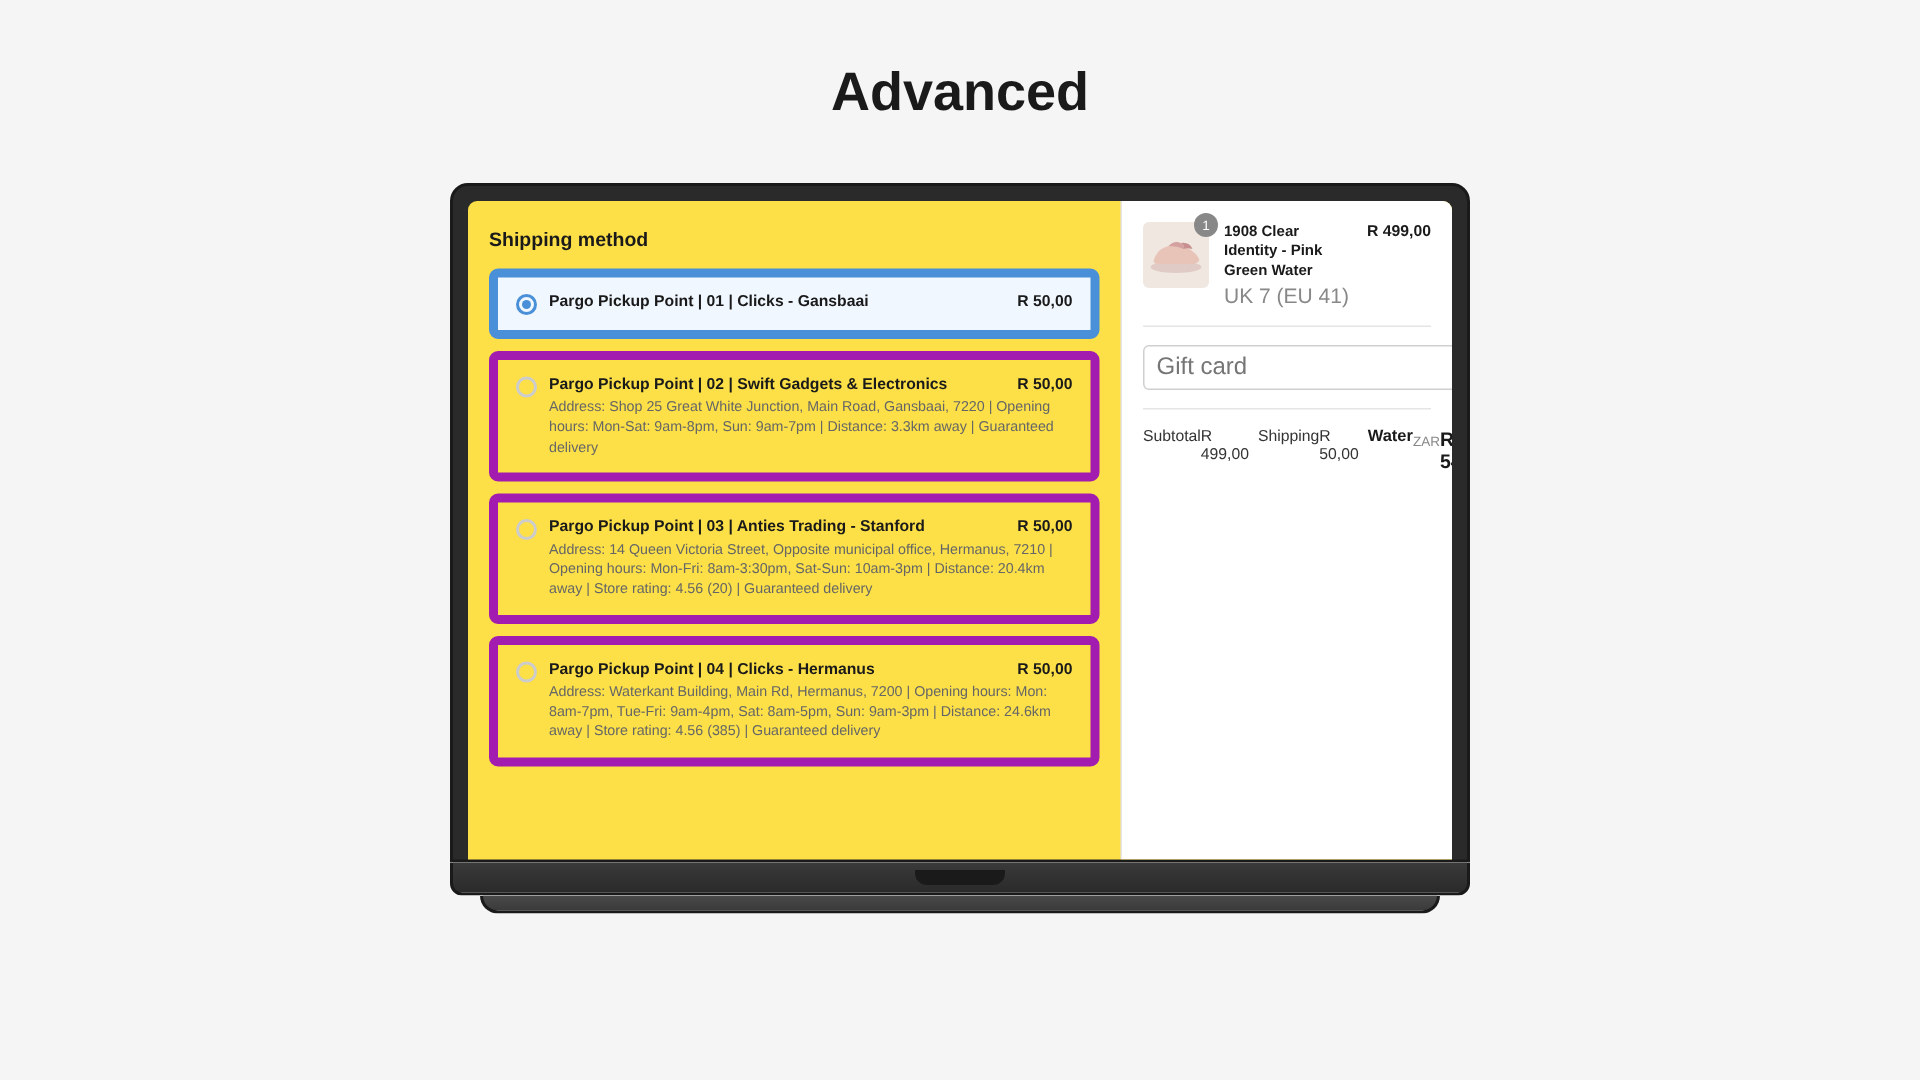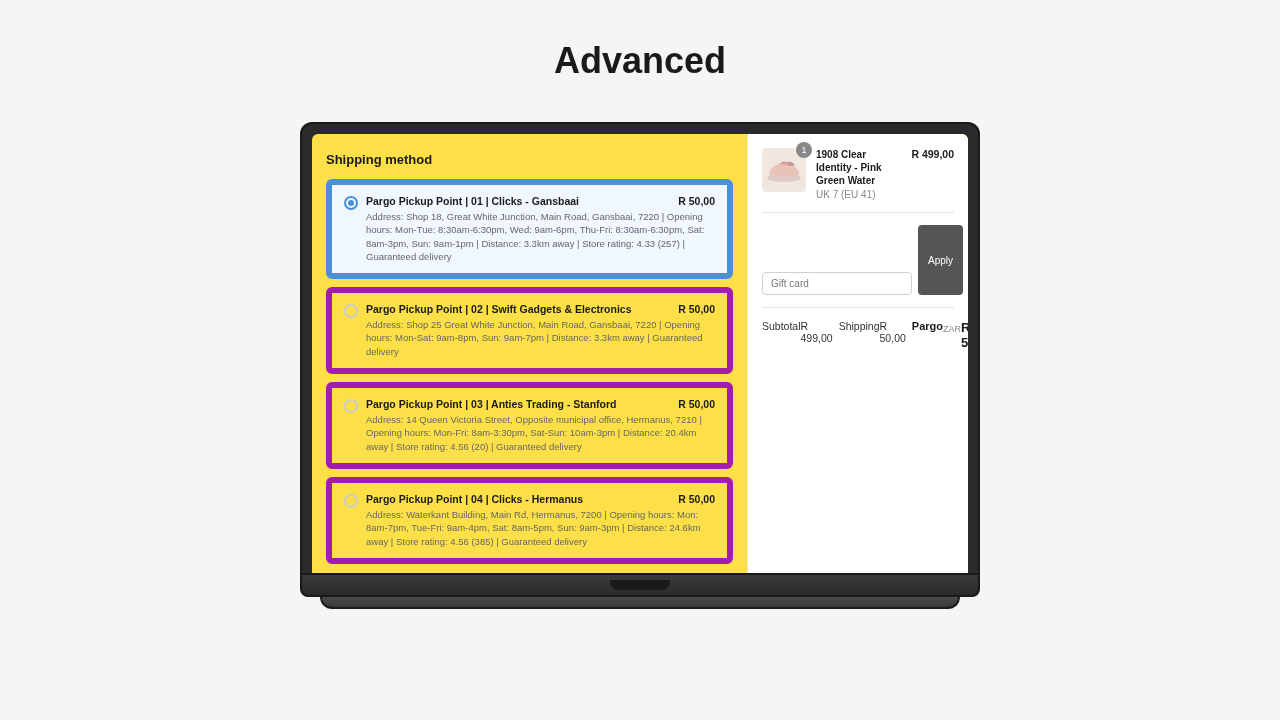--- a/index.html
+++ b/index.html
@@ -190,21 +190,21 @@
     .product-info {
       flex: 1;
     }
     .product-name {
       font-size: 10px;
       font-weight: 600;
       color: #1a1a1a;
       line-height: 1.3;
     }
     .product-variant {
-      font-size: 10px;
+      font-size: 14px;
       color: #888;
       margin-top: 2px;
     }
     .product-price {
       font-size: 10.5px;
       font-weight: 600;
       color: #1a1a1a;
       text-align: right;
     }
 
@@ -215,24 +215,23 @@
 
     .gift-card-row {
       display: flex;
       gap: 6px;
     }
     .gift-card-input {
       flex: 1;
       border: 1px solid #d0d0d0;
       border-radius: 4px;
       padding: 5px 8px;
-      font-size: 10px;
+      font-size: 16px;
       color: #999;
       outline: none;
-      margin-top: 47px;
     }
     .apply-btn {
       background: #555;
       color: #fff;
       border: none;
       border-radius: 4px;
       padding: 5px 10px;
       font-size: 10px;
       cursor: pointer;
     }
@@ -286,21 +285,20 @@
       <div class="left-panel">
         <div class="section-title">Shipping method</div>
 
         <div class="shipping-option selected">
           <div class="radio-circle checked"></div>
           <div class="option-content">
             <div class="option-header">
               <span class="option-name">Pargo Pickup Point | 01 | Clicks - Gansbaai</span>
               <span class="option-price">R 50,00</span>
             </div>
-            <div class="option-details">Address: Shop 18, Great White Junction, Main Road, Gansbaai, 7220 | Opening hours: Mon-Tue: 8:30am-6:30pm, Wed: 9am-6pm, Thu-Fri: 8:30am-6:30pm, Sat: 8am-3pm, Sun: 9am-1pm | Distance: 3.3km away | Store rating: 4.33 (257) | Guaranteed delivery</div>
           </div>
         </div>
 
         <div class="shipping-option">
           <div class="radio-circle"></div>
           <div class="option-content">
             <div class="option-header">
               <span class="option-name">Pargo Pickup Point | 02 | Swift Gadgets &amp; Electronics</span>
               <span class="option-price">R 50,00</span>
             </div>
@@ -366,21 +364,21 @@
         <div class="totals-section">
           <div class="totals-row">
             <span>Subtotal</span>
             <span>R 499,00</span>
           </div>
           <div class="totals-row">
             <span>Shipping</span>
             <span>R 50,00</span>
           </div>
           <div class="totals-row total">
-            <span class="total-label">Pargo</span>
+            <span class="total-label">Water</span>
             <div class="total-amount-wrap">
               <span class="currency-code">ZAR</span>
               <span class="total-amount">R 549,00</span>
             </div>
           </div>
           <div class="tax-note">Including R 71.61 in taxes</div>
         </div>
       </div>
     </div>
   </div>

